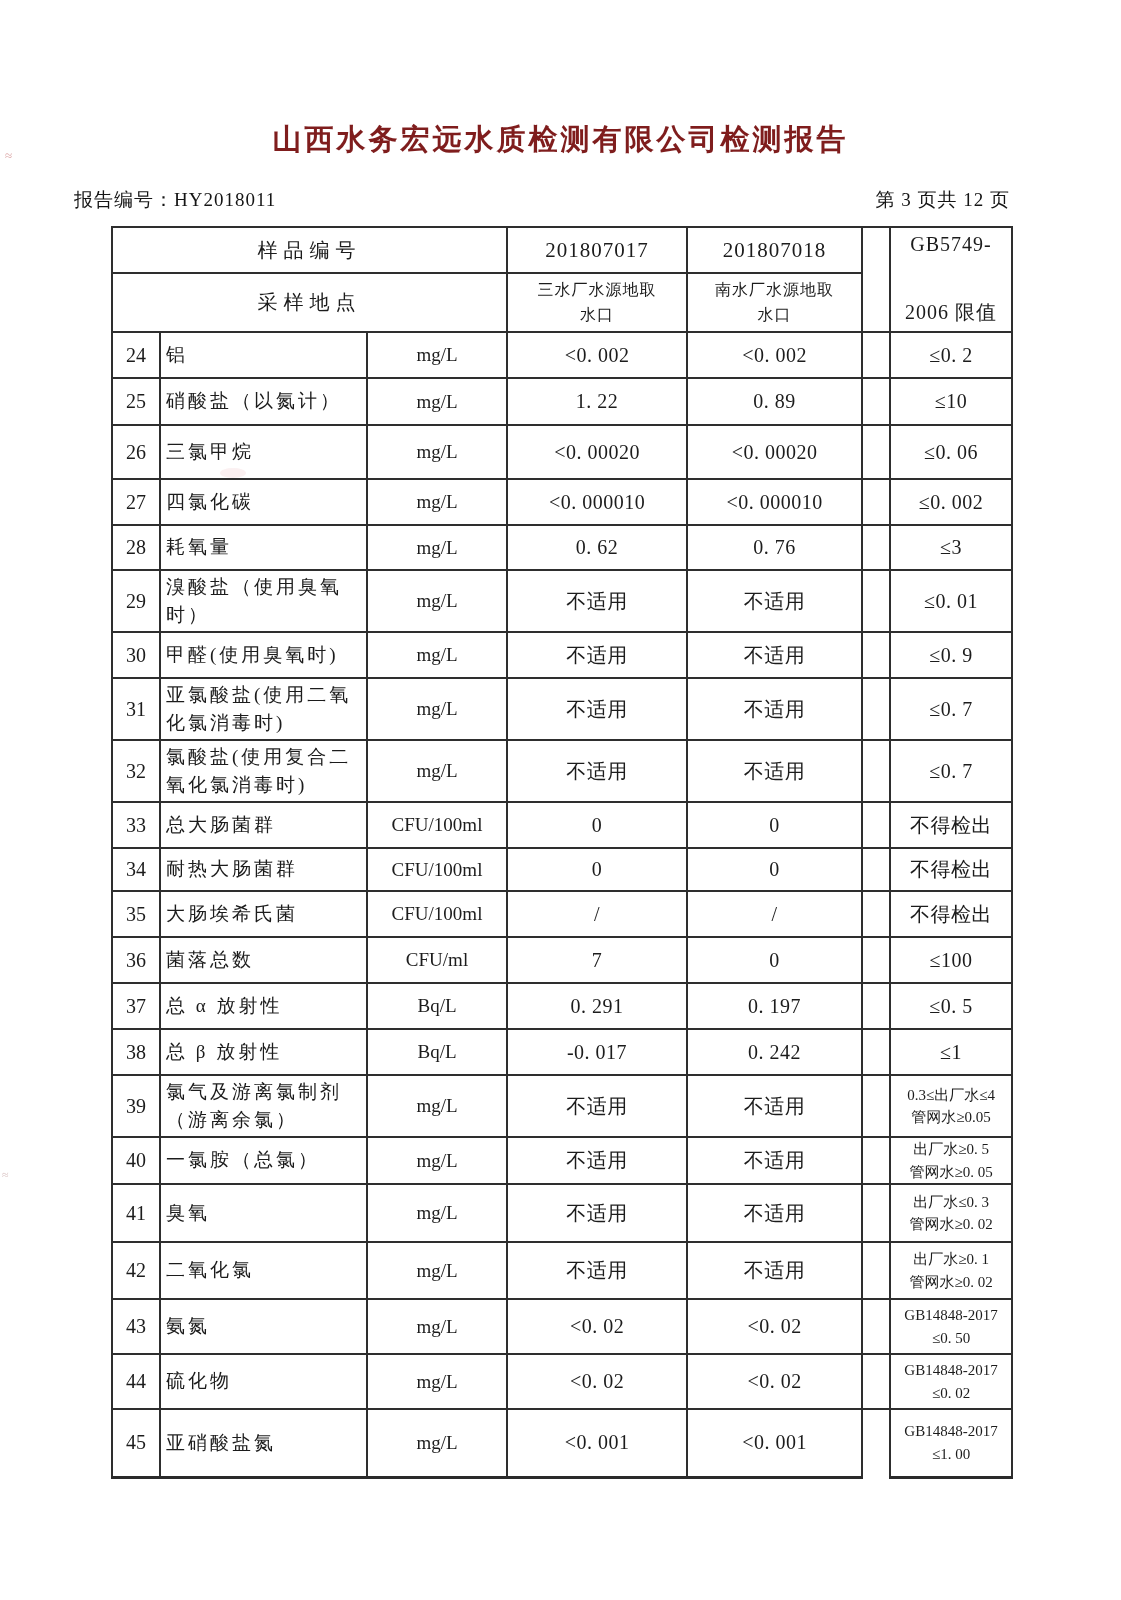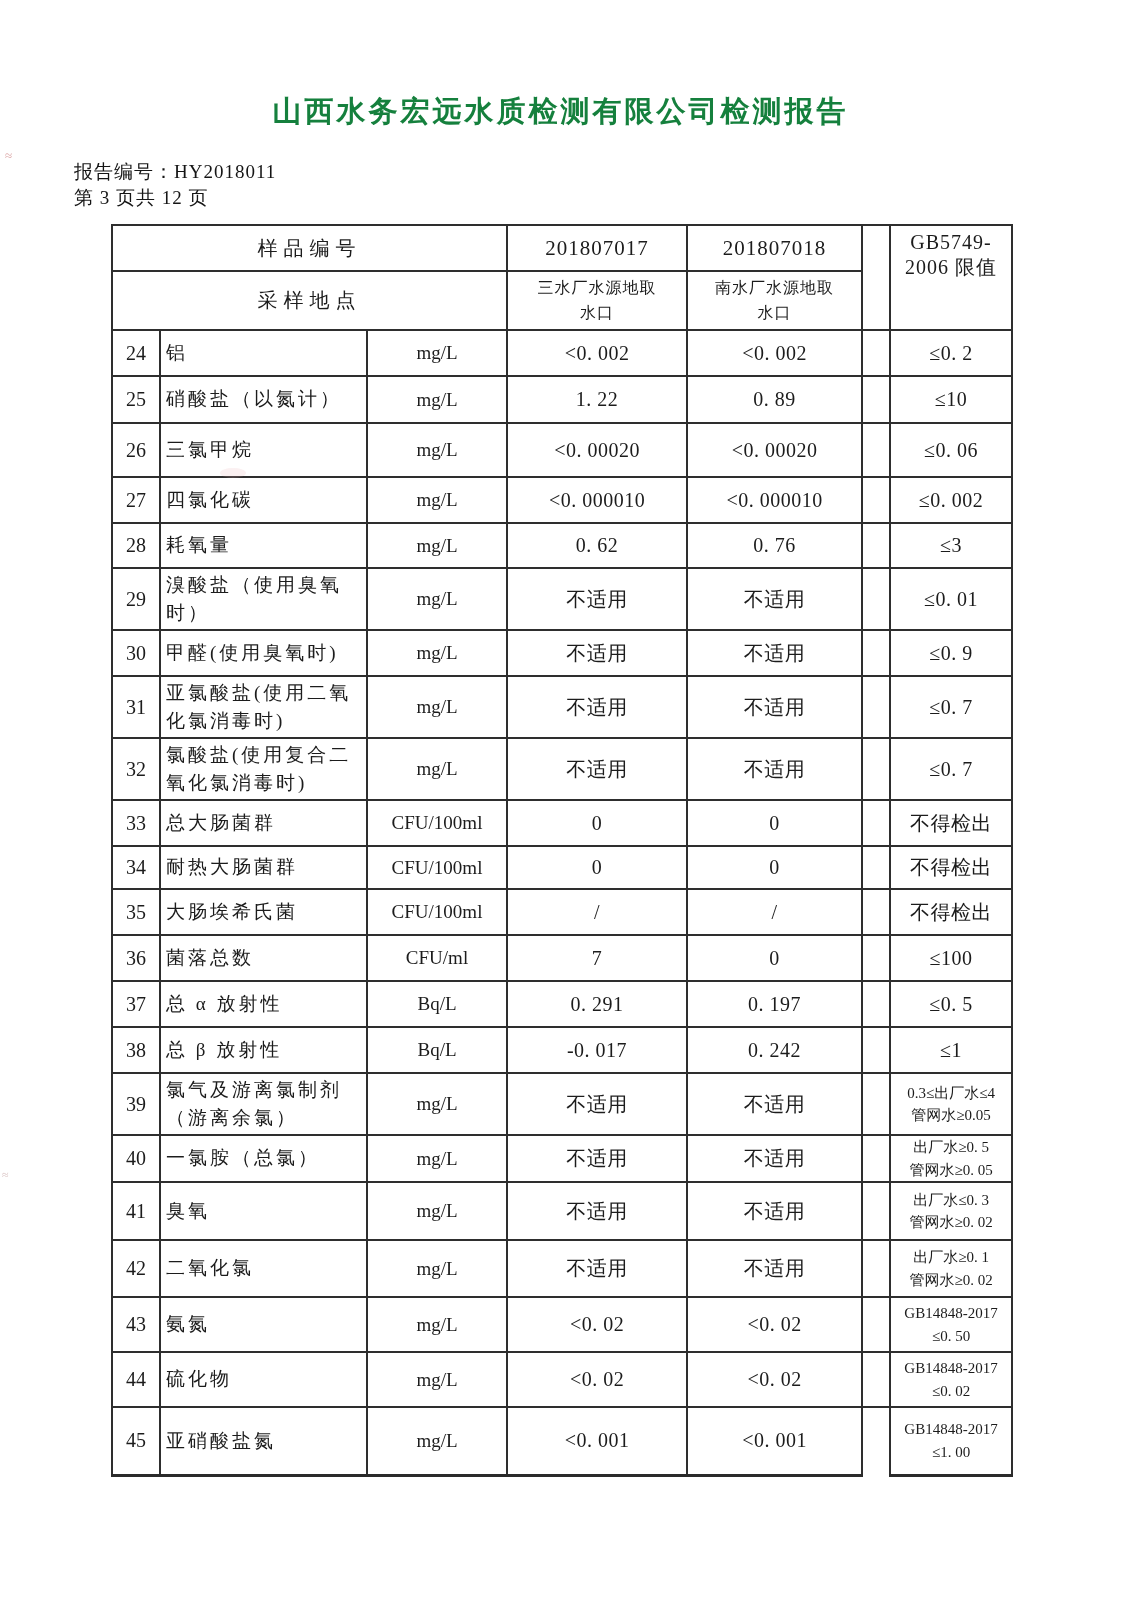--- a/index.html
+++ b/index.html
@@ -5,37 +5,36 @@
   html,body{margin:0;padding:0;}
   body{
     width:1121px;height:1600px;
     background:#ffffff;
     position:relative;
     font-family:"Liberation Serif","DejaVu Serif",serif;
     color:#1c1c1c;
     overflow:hidden;
   }
   .page-title{
-    padding-top:92px;
+    padding-top:120px;
     text-align:center;
     font-family:"Liberation Sans","DejaVu Sans",sans-serif;
     font-weight:bold;
     font-size:29px;
     letter-spacing:3px;
-    color:#15803d;
+    color:#7f1d1d;
   }
   .meta-row{
     display:flex;
     justify-content:space-between;
     align-items:baseline;
     margin:27px 111px 0 74px;
     font-size:19px;
     letter-spacing:1px;
     color:#151515;
-    flex-direction:column;
   }
   table.report{
     border-collapse:collapse;
     table-layout:fixed;
     width:900px;
     margin:13px 0 0 111px;
   }
   table.report td{
     border:2px solid #2e2e2e;
     padding:0 5px;
@@ -44,21 +43,21 @@
   }
   td.c{text-align:center;}
   td.spacer{border-top:none;border-bottom:none;background:#ffffff;padding:0;}
   thead tr.hrow1{height:46px;}
   thead tr.hrow2{height:59px;}
   td.head-label{font-size:20px;letter-spacing:6px;}
   td.sample-id{font-size:21px;letter-spacing:1px;}
   td.loc{font-size:16px;white-space:pre-line;line-height:1.55;letter-spacing:1px;}
   td.limit-head{padding:0;}
   .lh-wrap{
-    display:flex;flex-direction:column;justify-content:flex-start;
+    display:flex;flex-direction:column;justify-content:space-between;
     height:93px;padding:5px 0;
     font-size:20px;letter-spacing:1px;text-align:center;
   }
   td.num{font-size:20px;}
   td.name{
     font-size:19px;letter-spacing:3px;
     padding-left:13px;padding-right:2px;
     white-space:pre-line;line-height:1.5;
     text-align:left;
   }

